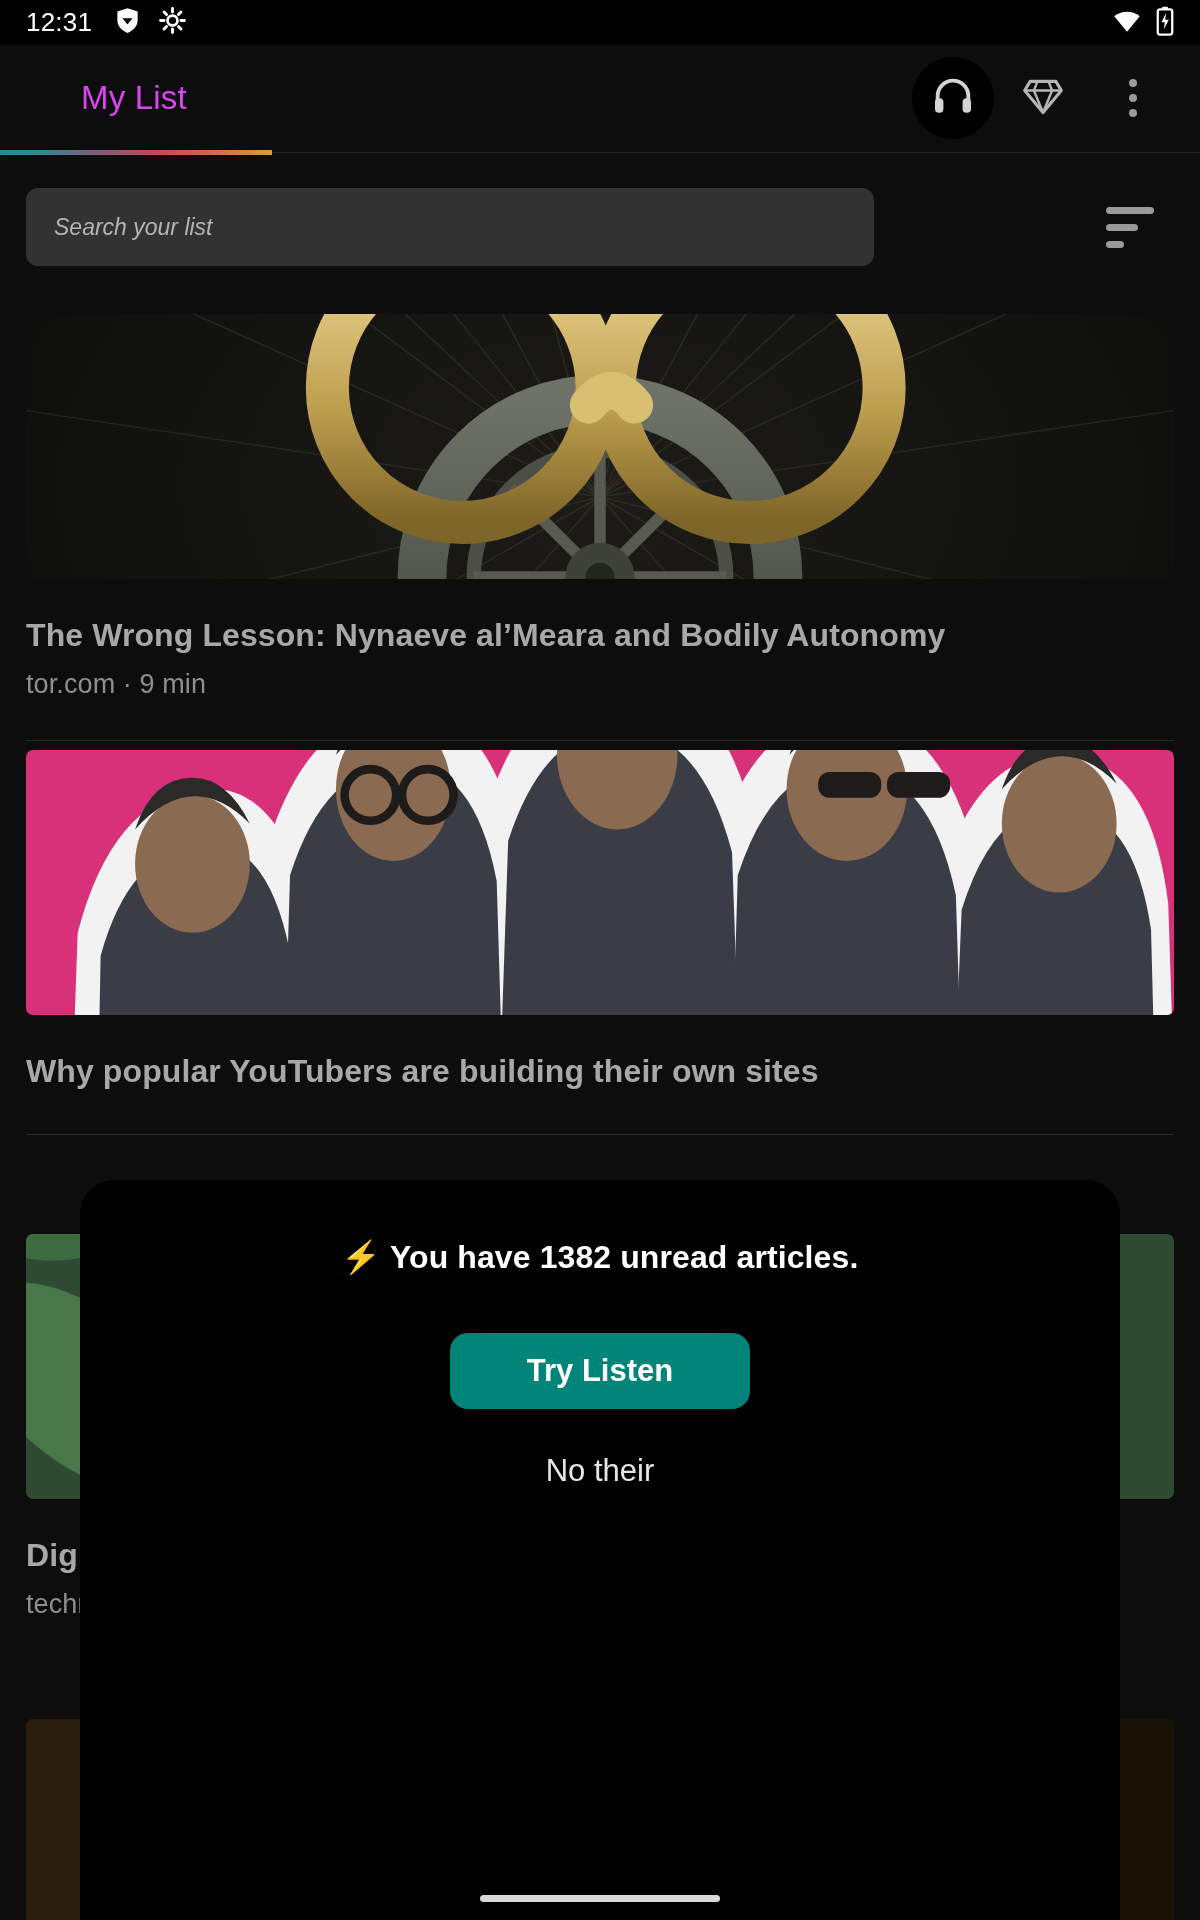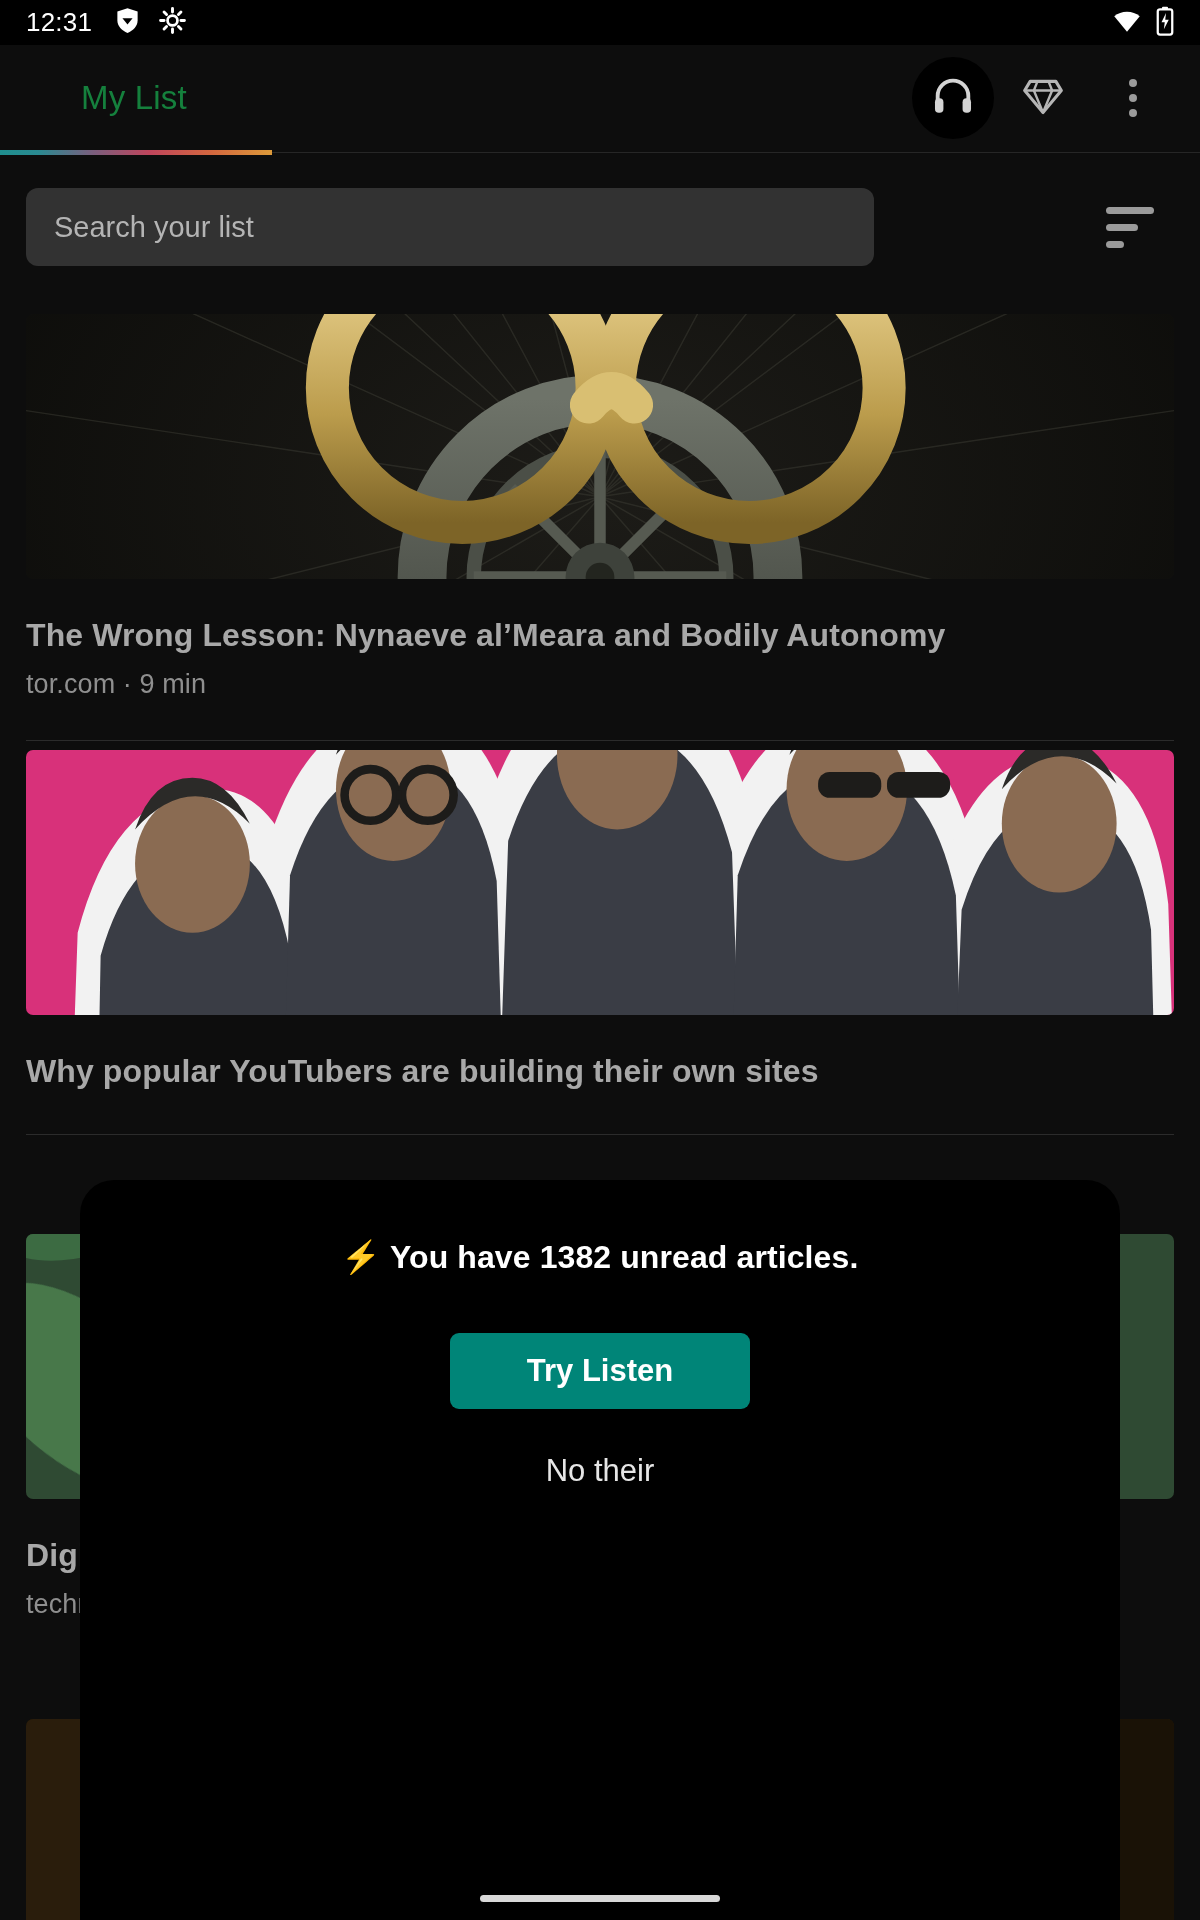--- a/index.html
+++ b/index.html
@@ -20,21 +20,21 @@
   .sb-time { font-size:26px; font-weight:500; letter-spacing:.2px; }
   .sb-left-icons { display:flex; align-items:center; gap:18px; margin-left:22px; }
   .sb-right { margin-left:auto; display:flex; align-items:center; gap:14px; }
   .ic { display:block; }
 
   
   .appbar {
     position:absolute; top:45px; left:0; width:1200px; height:105px;
     background:#0d0d0d; display:flex; align-items:center; padding:0 26px;
   }
-  .appbar-title { font-size:33px; color:#15803d; font-weight:400; margin-left:55px; letter-spacing:.2px;text-align:center; }
+  .appbar-title { font-size:33px; color:#d946ef; font-weight:400; margin-left:55px; letter-spacing:.2px;text-align:center; }
   .appbar-actions { margin-left:auto; display:flex; align-items:center; gap:8px; }
   .iconbtn {
     width:82px; height:82px; border-radius:50%;
     display:flex; align-items:center; justify-content:center;
   }
   .iconbtn.highlight { background:#000; }
   .kebab { display:flex; flex-direction:column; gap:7px; align-items:center; justify-content:center; width:82px; height:82px; }
   .kebab i { width:8px; height:8px; border-radius:50%; background:#9b9b9b; display:block; }
 
   
@@ -49,21 +49,21 @@
   .searchrow {
     position:absolute; top:183px; left:0; width:1200px; height:88px;
     display:flex; align-items:center; padding:0 26px;
   }
   .searchbox {
     width:848px; height:78px; background:#323232; border-radius:12px;
     display:flex; align-items:center; padding:0 28px;
   }
   .searchbox input {
     width:100%; background:transparent; border:none; outline:none;
-    color:#e5e5e5; font-size:29px; font-family:"Liberation Sans", sans-serif;
+    color:#e5e5e5; font-size:23px; font-family:"Liberation Sans", sans-serif;font-style:italic;
   }
   .searchbox input::placeholder { color:#b4b4b4; }
   .sortbtn {
     margin-left:auto; width:86px; height:86px;
     display:flex; flex-direction:column; align-items:flex-start;
     justify-content:center; gap:10px; padding-left:18px;
   }
   .sortbtn i { height:7px; border-radius:4px; background:#9a9a9a; display:block; }
   .sortbtn i:nth-child(1){ width:48px; }
   .sortbtn i:nth-child(2){ width:32px; }
@@ -90,21 +90,21 @@
   
   .sheet {
     position:absolute; left:80px; bottom:0; width:1040px; height:740px;
     background:#000; border-radius:34px 34px 0 0;
     display:flex; flex-direction:column; align-items:center;
     padding-top:58px;
   }
   .sheet-title { font-size:32px; color:#fff; font-weight:700; letter-spacing:.1px; }
   .sheet-sub { margin-top:15px; font-size:31px; color:#f0f0f0; font-weight:400; }
   .cta {
-    margin-top:57px; width:300px; height:76px; border-radius:9px;
+    margin-top:57px; width:300px; height:76px; border-radius:18px;
     background:#008578; border:none; color:#fff;
     font-size:31px; font-weight:700; font-family:"Liberation Sans", sans-serif;
     display:flex; align-items:center; justify-content:center; cursor:pointer;
   }
   .dismiss {
     margin-top:44px; background:transparent; border:none; color:#e6e6e6;
     font-size:31px; font-family:"Liberation Sans", sans-serif; cursor:pointer;
   }
   .homebar {
     position:absolute; bottom:18px; left:50%; transform:translateX(-50%);

